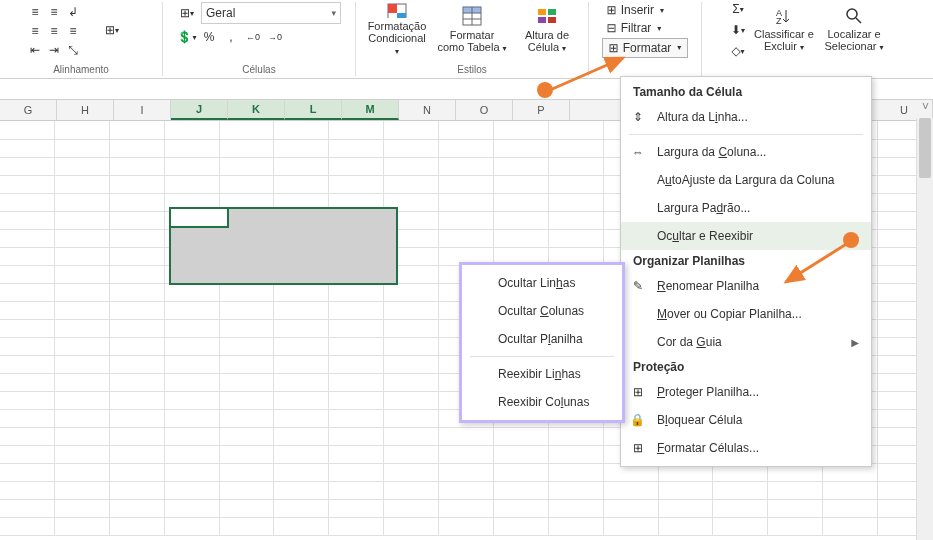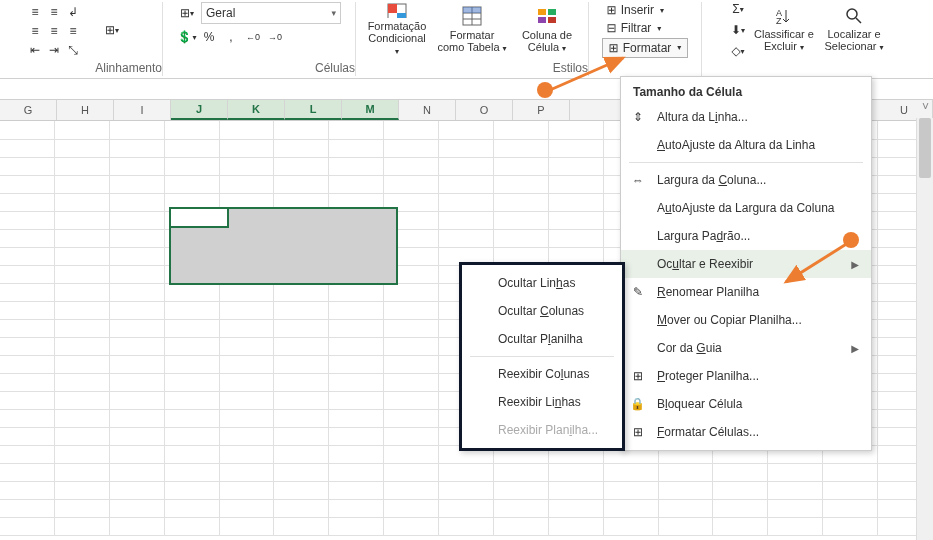--- a/index.html
+++ b/index.html
@@ -1,19 +1,19 @@
 <!DOCTYPE html>
 <html><head>
 <meta charset="utf-8">
 <style>
   html,body{margin:0;padding:0;font-family:"Segoe UI",Arial,sans-serif;font-size:12px;color:#333;background:#fff;width:933px;height:540px;overflow:hidden;position:relative}
   .ribbon{height:76px;border-bottom:1px solid #d0d0d0;display:flex;align-items:flex-start;padding-top:2px;position:relative;background:#fff}
   .group{display:flex;flex-direction:column;align-items:center;height:74px;border-right:1px solid #e0e0e0;padding:0 6px;position:relative}
   .group-inner{display:flex;align-items:center;gap:2px;height:56px}
-  .group-label{font-size:12px;color:#666;position:absolute;bottom:1px;left:0;right:0;text-align:right}
+  .group-label{font-size:10px;color:#666;position:absolute;bottom:1px;left:0;right:0;text-align:center}
   .btn3x3{display:grid;grid-template-columns:repeat(3,18px);grid-template-rows:repeat(3,18px);gap:1px}
   .sbtn{width:18px;height:18px;display:flex;align-items:center;justify-content:center;border:1px solid transparent;cursor:pointer}
   .big-btn{display:flex;flex-direction:column;align-items:center;justify-content:center;width:62px;height:56px;cursor:pointer;padding:0 2px;border:1px solid transparent}
   .big-btn .lbl{font-size:11px;text-align:center;line-height:12px;margin-top:2px}
   .combo{height:20px;border:1px solid #ccc;background:#fff;display:flex;align-items:center;padding:0 4px;font-size:12px;cursor:pointer}
   .combo .da{margin-left:auto;font-size:9px;color:#666}
   .small-row{display:flex;gap:2px}
   .txt-btn{display:flex;align-items:center;gap:4px;height:18px;padding:0 4px;cursor:pointer;font-size:12px;border:1px solid transparent}
   .formula-bar{height:20px;border-bottom:1px solid #d0d0d0;background:#fff}
   .col-headers{display:flex;height:20px;background:#f3f3f3;border-bottom:1px solid #ccc}
@@ -26,21 +26,21 @@
   .active-cell{position:absolute;background:#fff;border:2px solid #217346}
   .format-btn{display:flex;align-items:center;gap:4px;height:22px;padding:0 6px;border:1px solid #b0b0b0;background:#f8f8f8;cursor:pointer;font-size:12px}
   .menu{position:absolute;background:#fff;border:1px solid #ccc;box-shadow:2px 2px 6px rgba(0,0,0,0.2);padding:4px 0;z-index:100}
   .menu-header{font-weight:bold;padding:4px 12px 4px 12px;font-size:12px;color:#333}
   .menu-item{display:flex;align-items:center;gap:8px;padding:4px 12px 4px 36px;font-size:12px;cursor:pointer;position:relative;min-height:20px}
   .menu-item:hover,.menu-item.hover{background:#e8f0e8}
   .menu-item .mi-icon{position:absolute;left:8px;width:18px;height:18px;display:flex;align-items:center;justify-content:center}
   .menu-item .arrow{margin-left:auto;font-size:10px;color:#666}
   .menu-item.disabled{color:#aaa;cursor:default}
   .sep{height:1px;background:#e0e0e0;margin:3px 8px}
-  .submenu{border:3px solid #0f172a}
+  .submenu{border:3px solid #c4b5fd}
   u{text-decoration:underline}
   .dot{width:16px;height:16px;border-radius:50%;background:#ed7d31;position:absolute;z-index:200}
   .arrow-svg{position:absolute;z-index:199}
   .chev{position:absolute;right:4px;top:100px;font-size:12px;color:#888;cursor:pointer}
 </style>
 </head>
 <body>
 
 <div class="ribbon">
 
@@ -104,21 +104,21 @@
           </svg>
         <div class="lbl"><span>Formatar como Tabela</span> <span style="font-size:8px">▾</span></div>
       </div>
       <div class="big-btn">
         <svg width="22" height="22">
             <rect x="2" y="4" width="8" height="6" fill="#f39c12"></rect>
             <rect x="12" y="4" width="8" height="6" fill="#27ae60"></rect>
             <rect x="2" y="12" width="8" height="6" fill="#8e44ad"></rect>
             <rect x="12" y="12" width="8" height="6" fill="#c0392b"></rect>
           </svg>
-        <div class="lbl"><span>Coluna de Célula</span> <span style="font-size:8px">▾</span></div>
+        <div class="lbl"><span>Altura de Célula</span> <span style="font-size:8px">▾</span></div>
       </div>
     </div>
     <div class="group-label">Estilos</div>
   </div>
 
   <div class="group" style="width:100px">
     <div class="group-inner" style="flex-direction:column;align-items:flex-start;gap:1px">
       <div class="txt-btn">
           <span>⊞</span>
           <span>Inserir</span>
@@ -624,49 +624,48 @@
 
 <div class="sel-range" style="left:169px;top:207px;width:225px;height:74px"></div>
 <div class="active-cell" style="left:169px;top:207px;width:56px;height:17px"></div>
 
 <div class="menu" style="left:620px;top:76px;width:250px">
   <div class="menu-header">Tamanho da Célula</div>
   <div class="menu-item">
     <span class="mi-icon">⇕</span>
     <span><span>Altura da L<u>i</u>nha...</span></span>
   </div>
-  <div class="menu-item">
-    <span><u>A</u>utoAjuste da Altura da Linha</span>
-  </div>
   <div class="sep"></div>
   <div class="menu-item">
     <span class="mi-icon">⇔</span>
     <span>Largura da <u>C</u>oluna...</span>
   </div>
   <div class="menu-item">
     <span>A<u>u</u>toAjuste da Largura da Coluna</span>
   </div>
   <div class="menu-item">
     <span>Largura Pa<u>d</u>rão...</span>
   </div>
   <div class="menu-item hover">
     <span>Oc<u>u</u>ltar e Reexibir</span>
       <span class="arrow">▶</span>
   </div>
+  <div class="menu-header">Organizar Planilhas</div>
   <div class="menu-item">
     <span class="mi-icon">✎</span>
     <span><u>R</u>enomear Planilha</span>
   </div>
   <div class="menu-item">
     <span><u>M</u>over ou Copiar Planilha...</span>
   </div>
   <div class="menu-item">
     <span>Cor da <u>G</u>uia</span>
       <span class="arrow">▶</span>
   </div>
+  <div class="menu-header">Proteção</div>
   <div class="menu-item">
     <span class="mi-icon">⊞</span>
     <span><u>P</u>roteger Planilha...</span>
   </div>
   <div class="menu-item">
     <span class="mi-icon">🔒</span>
     <span>B<u>l</u>oquear Célula</span>
   </div>
   <div class="menu-item">
     <span class="mi-icon">⊞</span>
@@ -679,27 +678,24 @@
       <span>Ocultar Lin<u>h</u>as</span>
     </div>
   <div class="menu-item">
       <span>Ocultar <u>C</u>olunas</span>
     </div>
   <div class="menu-item">
       <span>Ocultar P<u>l</u>anilha</span>
     </div>
   <div class="sep"></div>
   <div class="menu-item">
+      <span>Reexibir Li<u>n</u>has</span>
+    </div>
+  <div class="menu-item">
       <span>Reexibir Co<u>l</u>unas</span>
-    </div>
-  <div class="menu-item">
-      <span>Reexibir Li<u>n</u>has</span>
-    </div>
-  <div class="menu-item disabled">
-      <span>Reexibir Plan<u>i</u>lha...</span>
     </div>
 </div>
 
 <div class="dot" style="left:537px;top:82px"></div>
 <svg class="arrow-svg" style="left:545px;top:50px" width="90" height="45">
   <defs>
       <marker id="ah1" markerWidth="8" markerHeight="8" refX="6" refY="3" orient="auto">
         <path d="M0,0 L7,3 L0,6 Z" fill="#ed7d31"></path>
       </marker>
     </defs>

